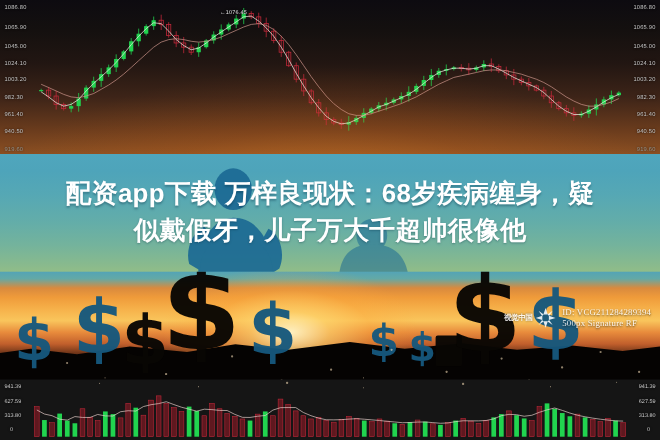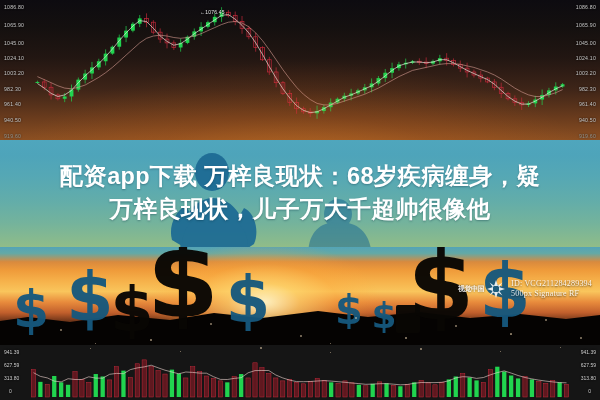--- a/index.html
+++ b/index.html
@@ -312,21 +312,21 @@
       <path d="M104 96 C110 82 104 64 94 60 L86 74 C94 80 98 88 98 100 Z"></path>
     </svg>
     <svg class="silhouette" style="left:280px; width:120px; height:58px; opacity:.55;" viewBox="0 0 120 58">
       <ellipse cx="58" cy="16" rx="14" ry="15"></ellipse>
       <path d="M28 58 C28 36 38 24 58 24 C80 24 90 36 92 58 Z"></path>
     </svg>
   </div>
 
   <div class="headline">
     <div>配资app下载 万梓良现状：68岁疾病缠身，疑</div>
-    <div>万梓良现状，儿子万大千超帅很像他</div>
+    <div>似戴假牙，儿子万大千超帅很像他</div>
   </div>
 
   <div class="sunset">
     <div class="sun-glow"></div>
 
     <svg class="ridge" width="600" height="62" viewBox="0 0 600 62">
       <path d="M0 30 L28 26 L70 31 L118 24 L170 29 L214 22 L262 27 L318 20
                L368 26 L420 21 L470 27 L520 23 L566 28 L600 24 L600 62 L0 62 Z"></path>
     </svg>
 

